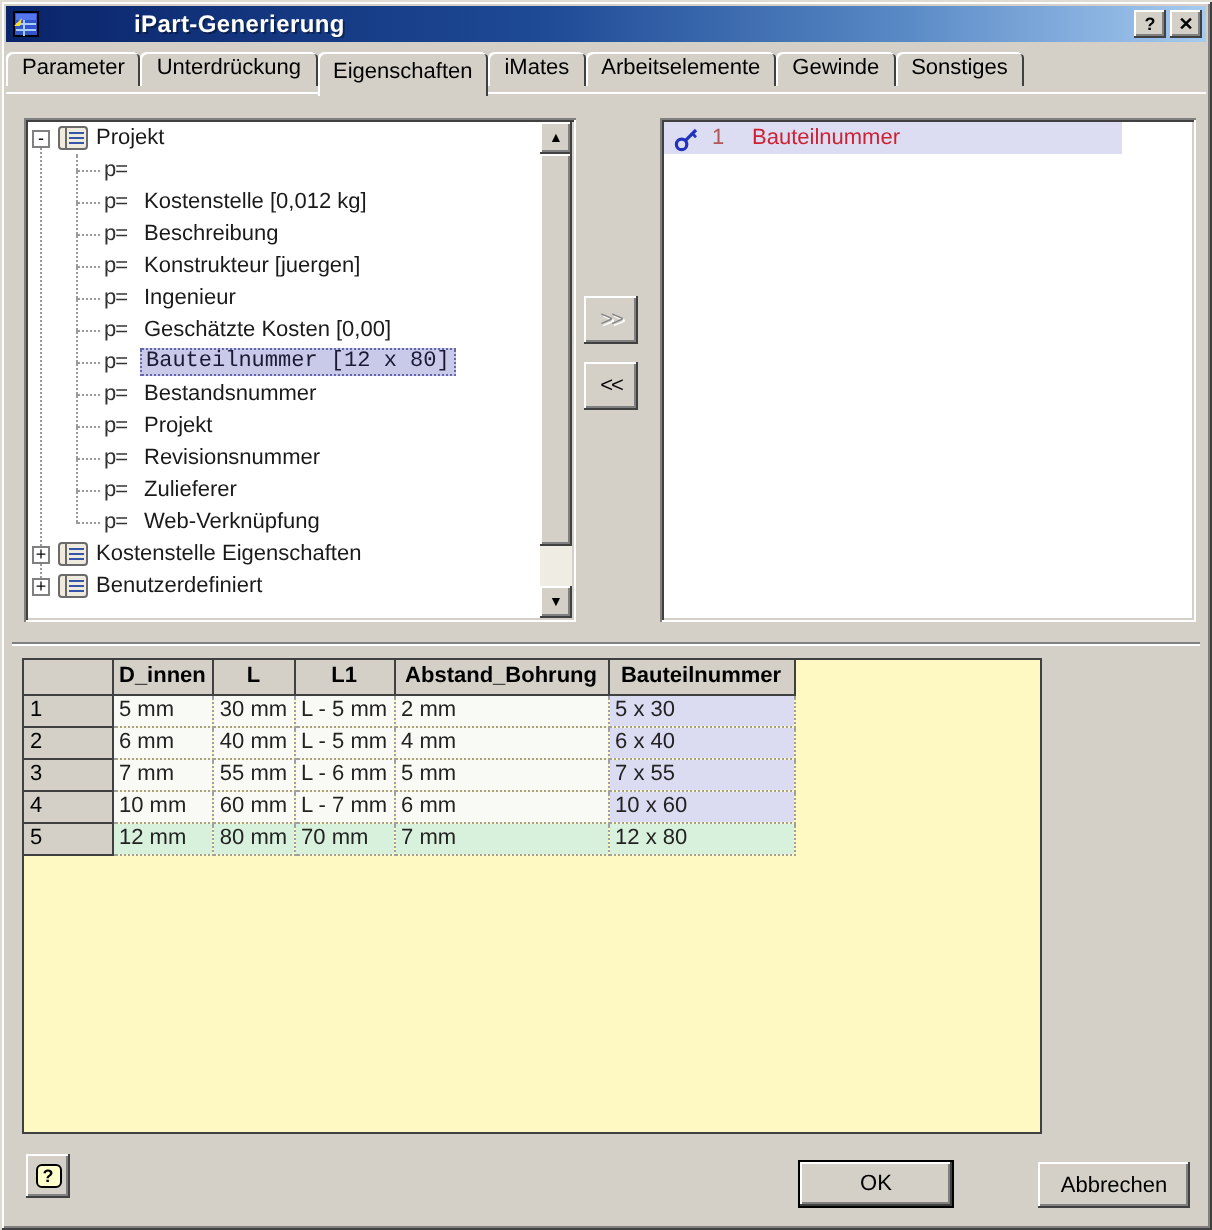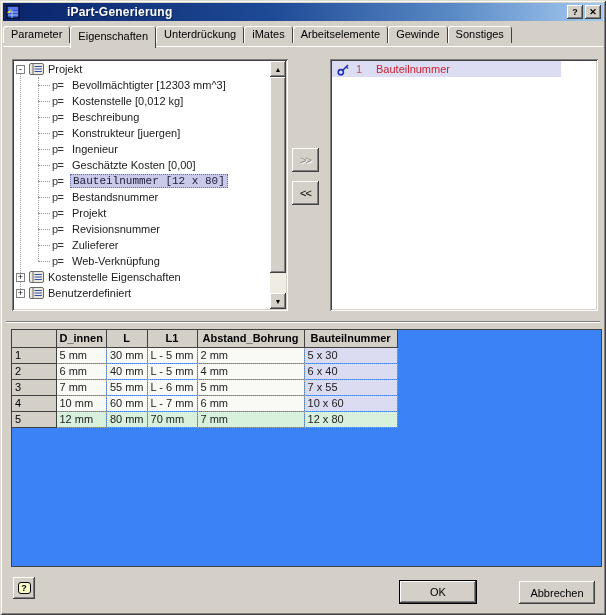--- a/index.html
+++ b/index.html
@@ -107,22 +107,22 @@
   .list-row { height:16px; display:flex; align-items:center; }
   .list-row .sel-zone { width:229px; height:16px; background:#dcdcf2; display:flex; align-items:center; }
   .key-icon { width:13px; height:13px; margin-left:5px; flex:none; }
   .row-index { margin-left:6px; width:10px; color:#b05858; }
   .row-name { margin-left:10px; color:#cc2233; }
   
   .separator { position:absolute; left:6px; top:321px; width:594px; height:0;
     border-top:1px solid #808080; border-bottom:1px solid #fff; }
   
   .grid-wrap {
-    position:absolute; left:11px; top:329px; width:591px; height:238px;
-    border:1px solid #404040; background:#3b82f6;
+    position:absolute; left:11px; top:329px; width:510px; height:238px;
+    border:1px solid #404040; background:#fef9c3;
   }
   table.ipart { border-collapse:collapse; table-layout:fixed; }
   table.ipart th, table.ipart td {
     height:16px; font-size:11px; font-weight:normal; text-align:left;
     padding:0 3px; overflow:hidden; white-space:nowrap;
   }
   table.ipart thead th {
     height:17px; background:#d4d0c8; font-weight:bold; text-align:center;
     border-right:1px solid #404040; border-bottom:1px solid #404040; color:#000;
   }
@@ -167,22 +167,22 @@
       <span>?</span>
     </div>
     <div class="tb-btn">
       <span>✕</span>
     </div>
   </div>
 
   <div class="tabline"></div>
   <div class="tabbar">
     <div class="tab">Parameter</div>
+    <div class="tab">Unterdrückung</div>
     <div class="tab active">Eigenschaften</div>
-    <div class="tab">Unterdrückung</div>
     <div class="tab">iMates</div>
     <div class="tab">Arbeitselemente</div>
     <div class="tab">Gewinde</div>
     <div class="tab">Sonstiges</div>
   </div>
 
   <div class="sunken tree-panel">
     <div class="tree-view">
       <div class="vline vline1"></div>
       <div class="vline vline2"></div>
@@ -197,21 +197,20 @@
           <line x1="5.5" y1="3.5" x2="13" y2="3.5" stroke="#3355aa"></line>
           <line x1="5.5" y1="6" x2="13" y2="6" stroke="#3355aa"></line>
           <line x1="5.5" y1="8.5" x2="13" y2="8.5" stroke="#3355aa"></line>
         </svg>
         <span class="group-label">Projekt</span>
       </div>
 
       <div class="trow prop">
         <span class="stub"></span>
         <span class="pglyph">p=</span>
-        <span class="prop-label">Bevollmächtigter [12303 mm^3]</span>
       </div>
       <div class="trow prop">
         <span class="stub"></span>
         <span class="pglyph">p=</span>
         <span class="prop-label">Kostenstelle [0,012 kg]</span>
       </div>
       <div class="trow prop">
         <span class="stub"></span>
         <span class="pglyph">p=</span>
         <span class="prop-label">Beschreibung</span>

